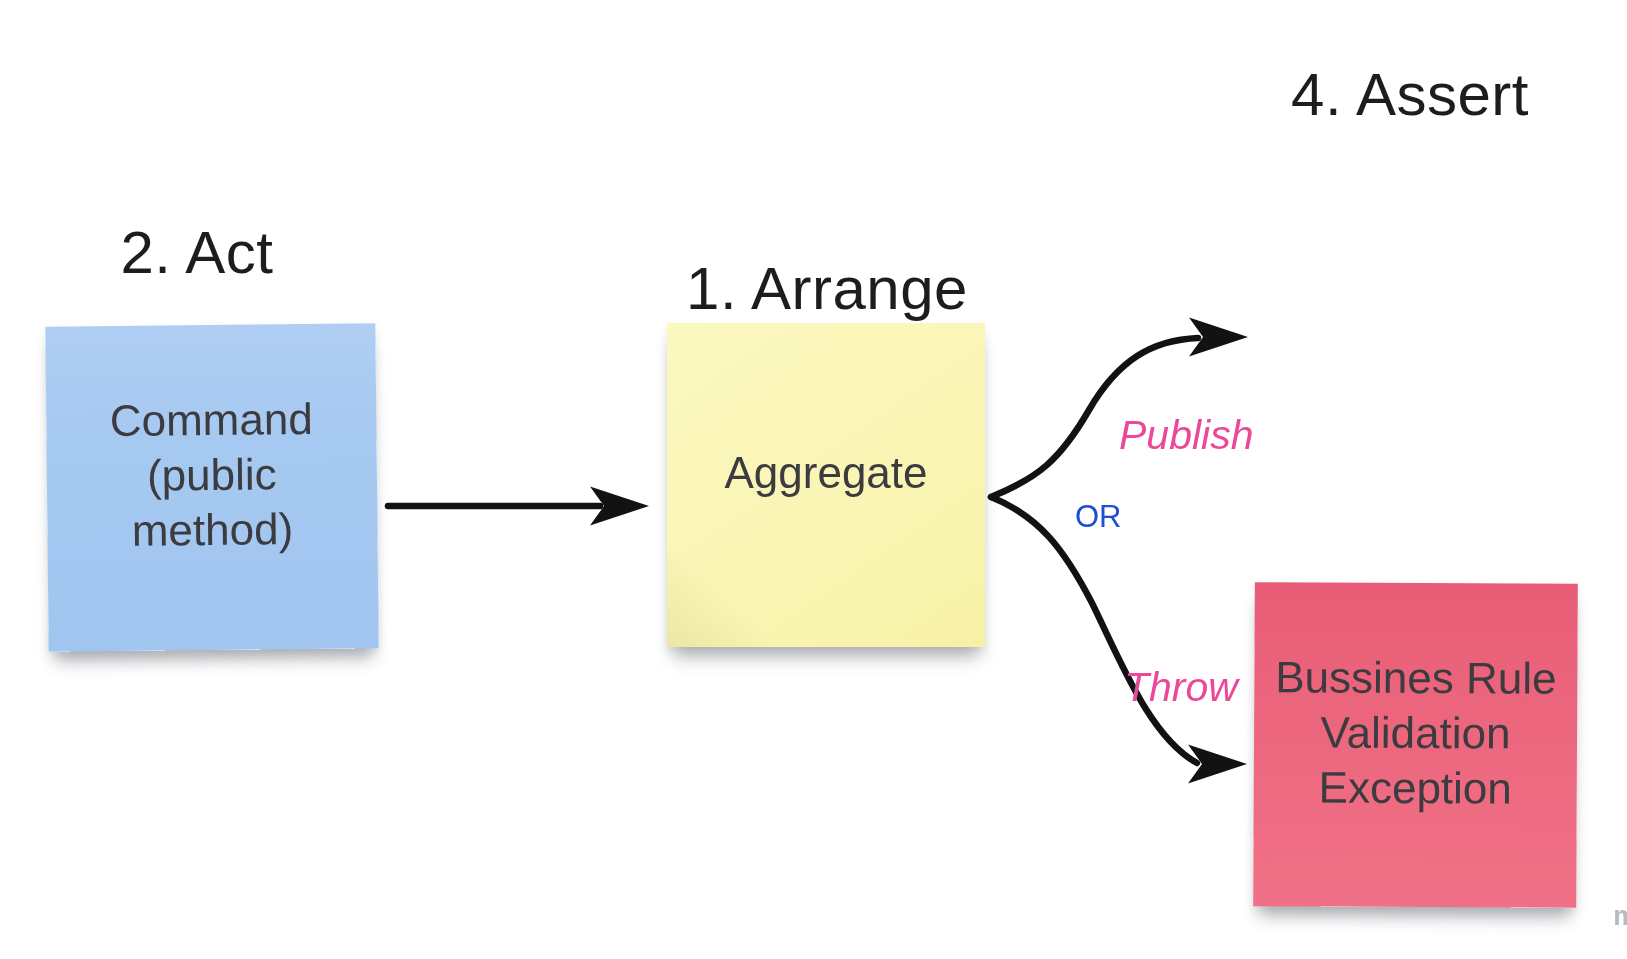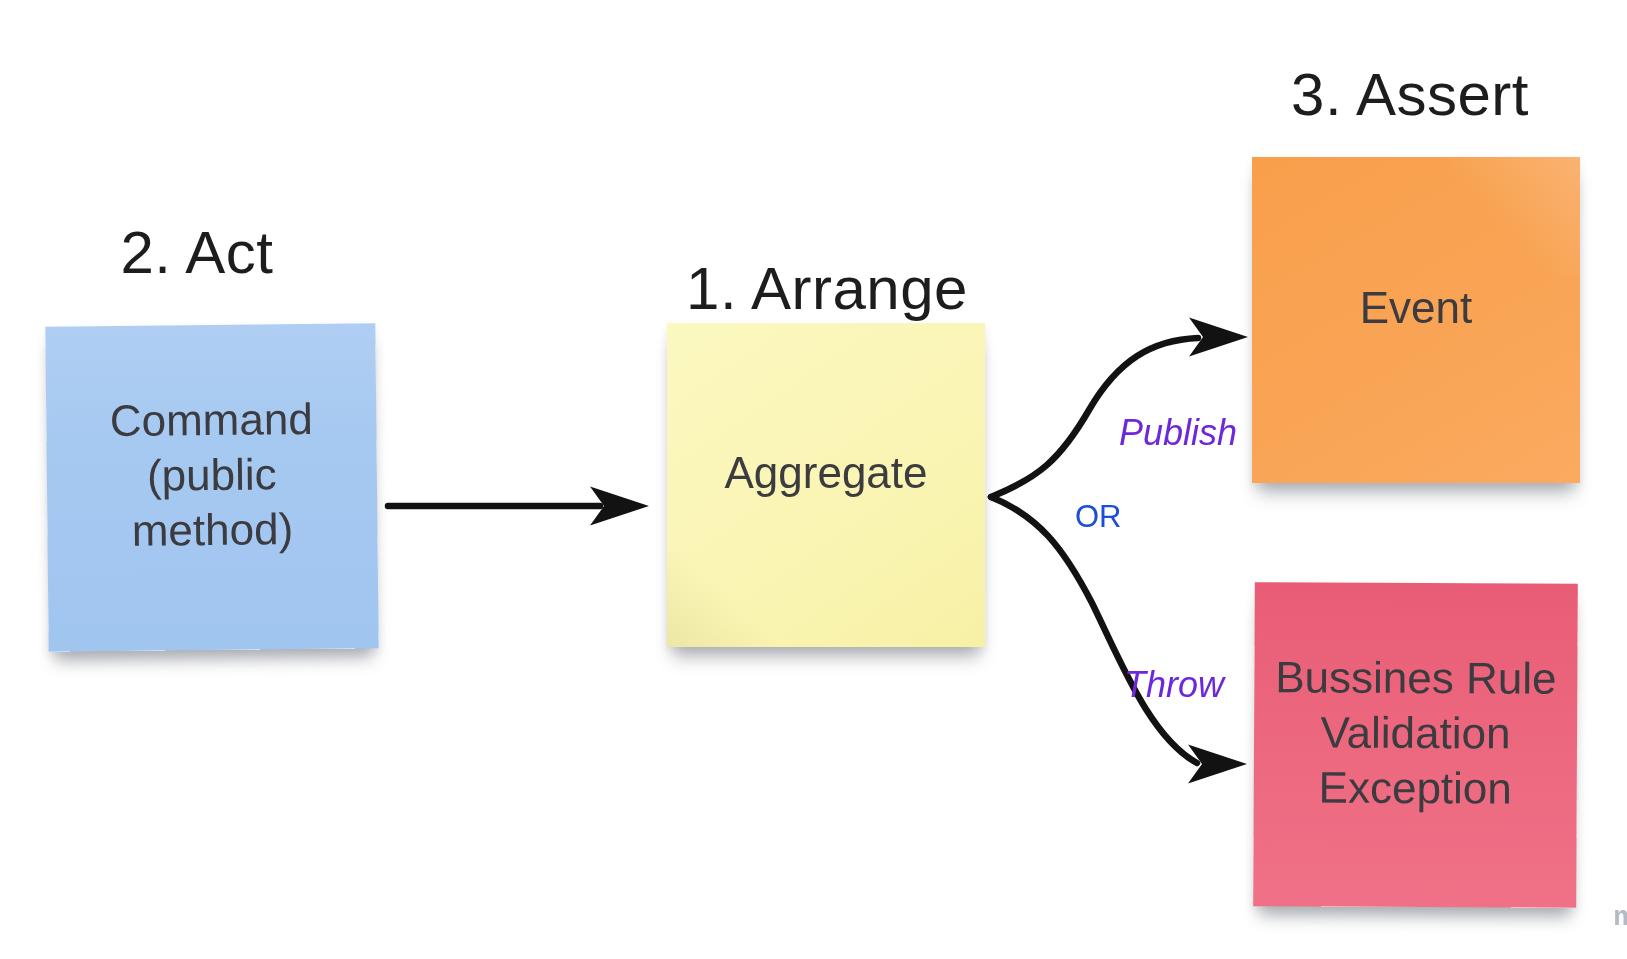--- a/index.html
+++ b/index.html
@@ -86,22 +86,22 @@
   }
 
   
   .connector-layer {
     position: absolute;
     left: 0; top: 0;
     width: 1627px; height: 959px;
   }
   .connector-label {
     position: absolute;
-    font-size: 36px;
-    color: #6d28d9;
+    font-size: 41px;
+    color: #ec4899;
     white-space: nowrap;
   }
   .label-publish { left: 1119px; top: 412px; font-style: italic; }
   .label-or      { left: 1075px; top: 499px; font-size: 31px; color: #1d4ed8; }
   .label-throw   { left: 1124px; top: 664px; font-style: italic; text-align: center; }
 
   
   .watermark {
     position: absolute;
     left: 1594px; top: 892px;
@@ -121,41 +121,36 @@
     color: #b6b9c6;
   }
 </style>
 </head>
 <body>
 
 <div class="canvas">
 
   <div class="heading heading-act">2. Act</div>
   <div class="heading heading-arrange">1. Arrange</div>
-  <div class="heading heading-assert">3. Assert</div>
+  <div class="heading heading-assert">4. Assert</div>
 
   <div class="note note-command">
     <div class="note-text">
       <span>Command</span>
       <span>(public</span>
       <span>method)</span>
     </div>
   </div>
 
   <div class="note note-aggregate">
     <div class="note-text">
       <span>Aggregate</span>
     </div>
   </div>
 
-  <div class="note note-event">
-    <div class="note-text">
-      <span>Event</span>
-    </div>
-  </div>
 
   <div class="note note-exception">
     <div class="note-text">
       <span>Bussines Rule</span>
       <span>Validation</span>
       <span>Exception</span>
     </div>
   </div>
 
   <svg class="connector-layer" viewBox="0 0 1627 959" xmlns="http://www.w3.org/2000/svg">

